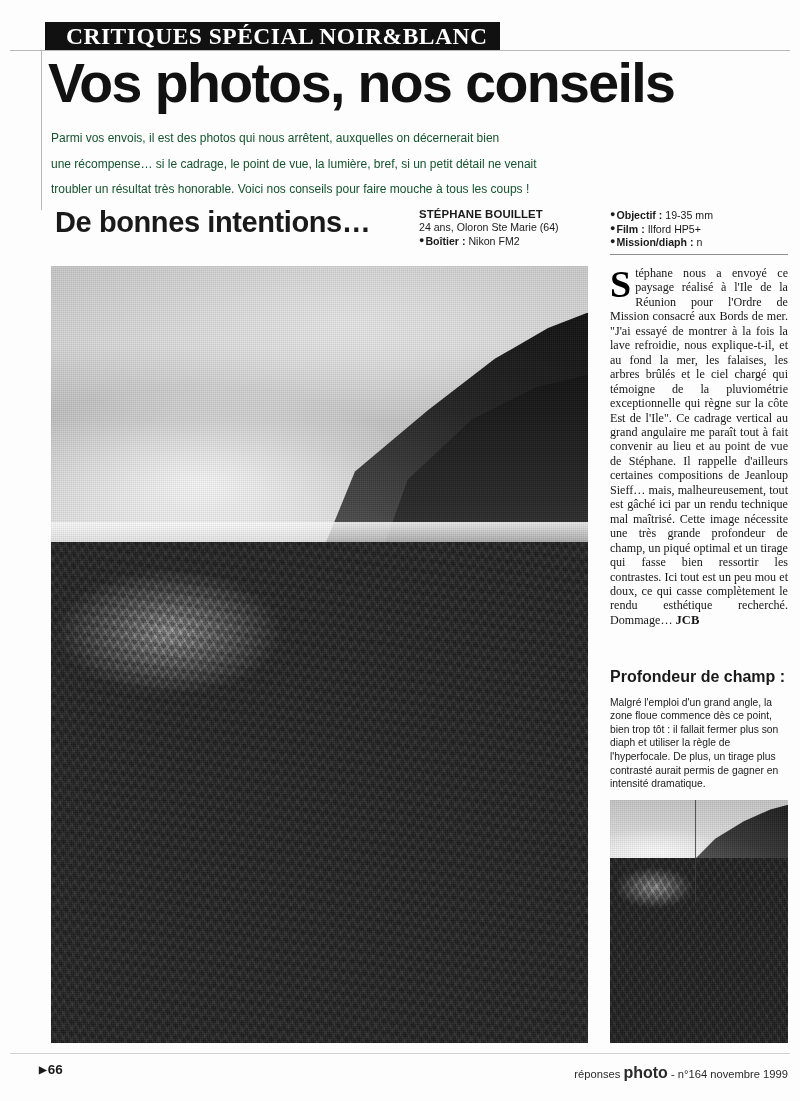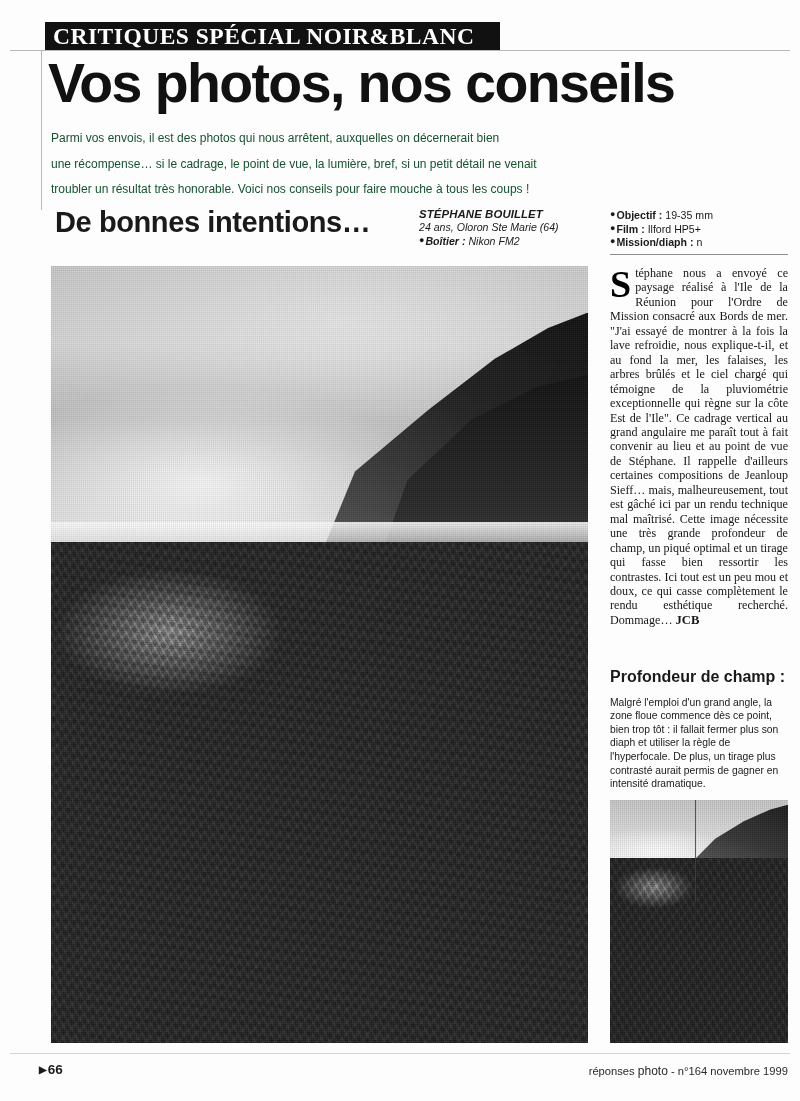--- a/index.html
+++ b/index.html
@@ -47,21 +47,21 @@
     top: 22px;
     width: 455px;
     height: 28px;
     background: #111111;
     color: #ffffff;
     font-family: "Liberation Serif", serif;
     font-weight: bold;
     font-size: 23.5px;
     letter-spacing: 0.5px;
     line-height: 28px;
-    padding-left: 8px;
+    padding-left: 21px;
     box-sizing: border-box;
     white-space: nowrap;
   }
 
   
   .headline {
     position: absolute;
     left: 48px;
     top: 52px;
     font-family: "Liberation Sans", sans-serif;
@@ -104,21 +104,21 @@
   .credits {
     position: absolute;
     left: 419px;
     top: 208px;
     width: 180px;
     font-size: 10.6px;
     line-height: 13.2px;
     color: #1a1a1a;
   }
   .credits .name { font-weight: bold; font-size: 11.4px; letter-spacing: 0.1px; }
-  .credits .line { white-space: nowrap; font-style: italic; }
+  .credits .line { white-space: nowrap; }
   .credits b { font-weight: bold; }
 
   .specs {
     position: absolute;
     left: 610px;
     top: 208px;
     width: 180px;
     font-size: 10.6px;
     line-height: 13.2px;
     color: #1a1a1a;
@@ -316,21 +316,21 @@
     margin-right: 1px;
   }
   .colophon {
     position: absolute;
     right: 12px;
     top: 1064px;
     font-size: 11.2px;
     color: #2a2a2a;
     white-space: nowrap;
   }
-  .colophon b { font-weight: normal; font-size: 12px; }
+  .colophon b { font-weight: bold; font-size: 16px; }
 </style>
 </head>
 <body>
 
 <div class="page">
 
   <div class="rule-top-h"></div>
   <div class="rule-left-v"></div>
 
   <div class="kicker">CRITIQUES SPÉCIAL NOIR&amp;BLANC</div>

